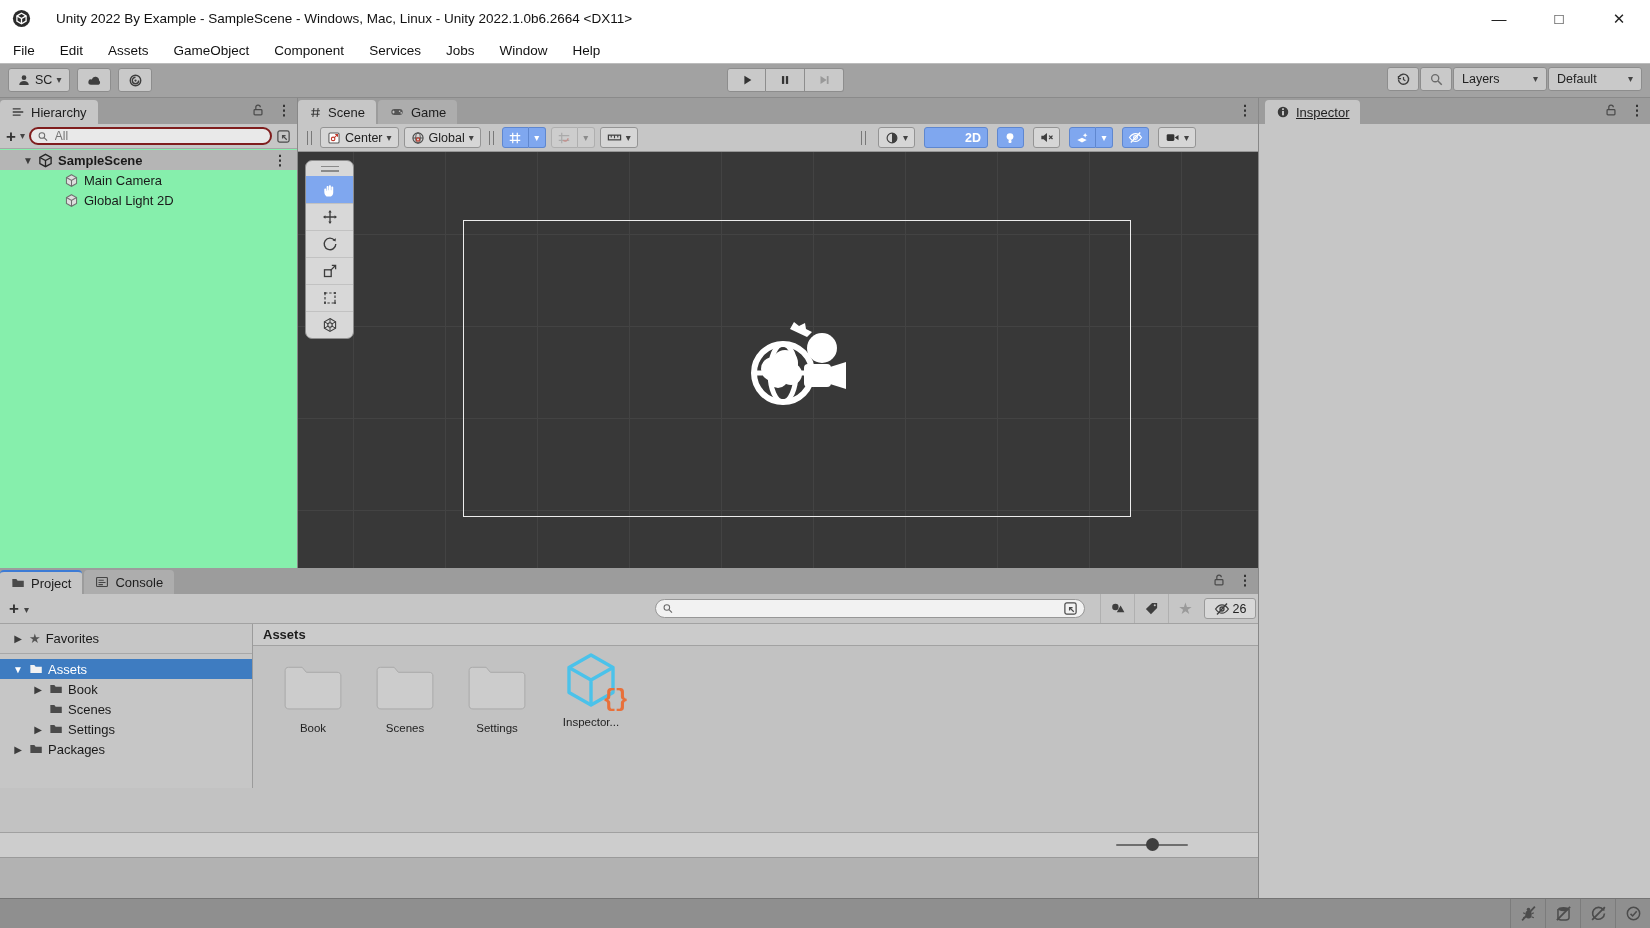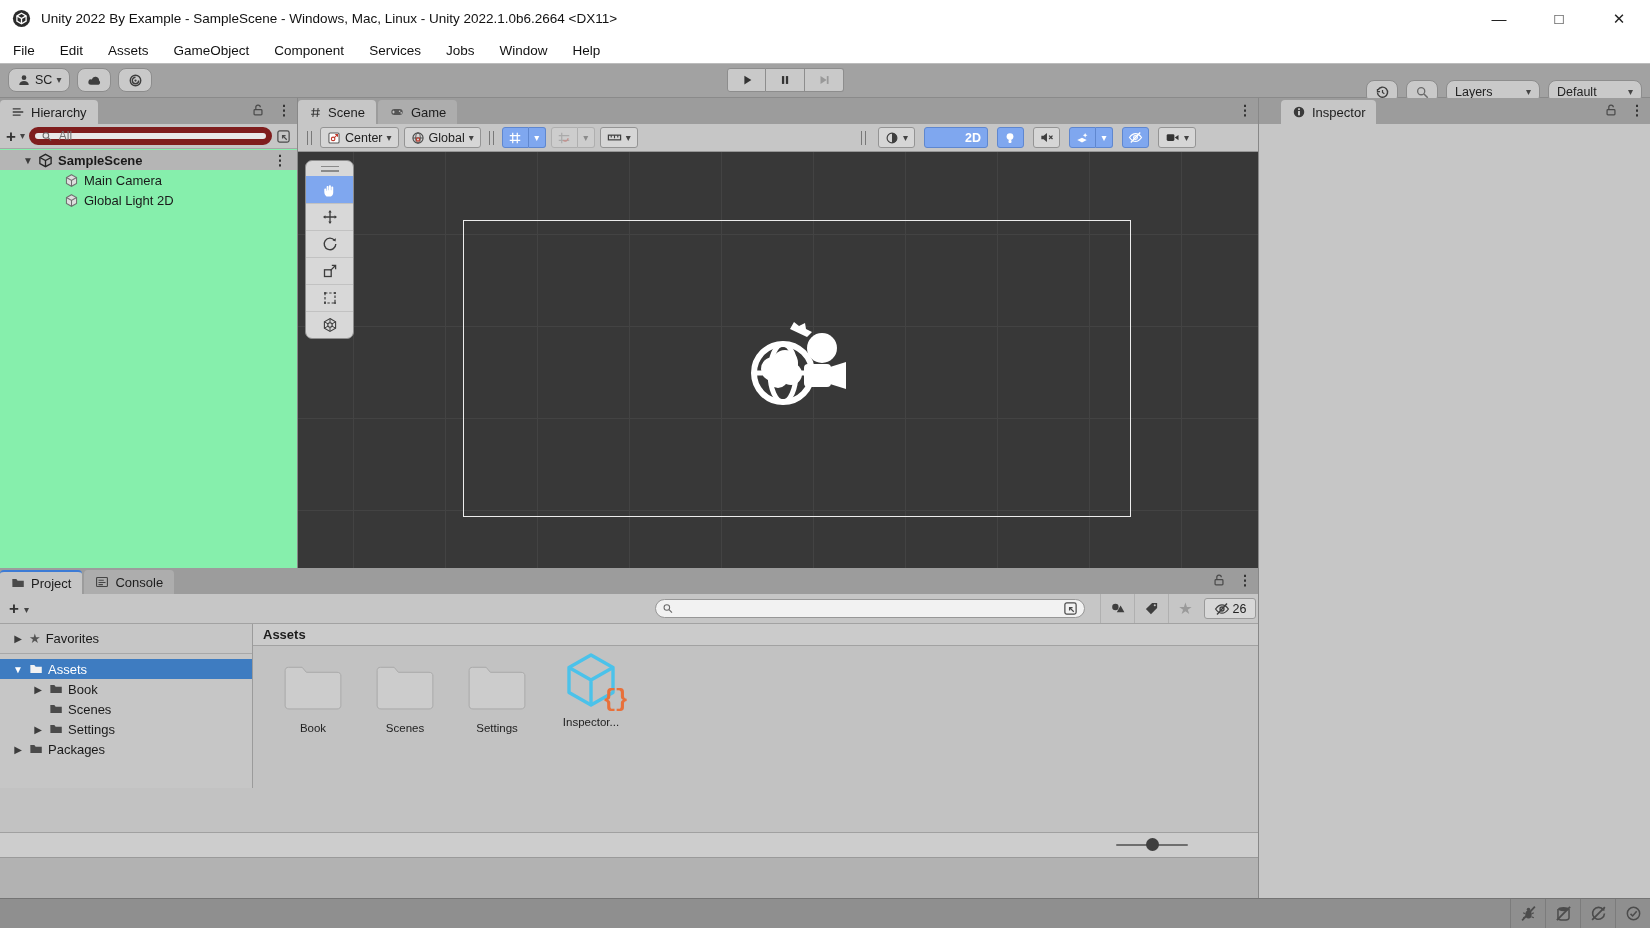--- a/index.html
+++ b/index.html
@@ -4,59 +4,59 @@
 <style>
   html,body{margin:0;padding:0;}
   body{width:1650px;height:928px;position:relative;overflow:hidden;
        font-family:"Liberation Sans",sans-serif;background:#c6c6c6;color:#1a1a1a;}
   .abs{position:absolute;}
   svg{display:block;}
 
   
   .titlebar{left:0;top:0;width:1650px;height:37px;background:#ffffff;display:flex;align-items:center;}
   .titlebar .logo{margin-left:12px;}
-  .titlebar .ttl{margin-left:10px;font-size:13.5px;color:#111;}
+  .titlebar .ttl{margin-left:25px;font-size:13.5px;color:#111;}
   .winctl{position:absolute;right:18px;top:0;height:37px;display:flex;align-items:center;gap:34px;}
   .winbtn{width:26px;height:26px;display:flex;align-items:center;justify-content:center;
           font-size:15px;color:#222;cursor:default;}
 
   
   .menubar{left:0;top:37px;width:1650px;height:27px;background:#ffffff;border-bottom:1px solid #bcbcbc;
            display:flex;align-items:center;gap:25px;padding-left:13px;font-size:13.5px;color:#111;box-sizing:border-box;}
   .menuitem{cursor:default;}
 
   
   .toolbar{left:0;top:64px;width:1650px;height:34px;background:#a2a2a2;border-bottom:1px solid #8a8a8a;box-sizing:border-box;}
-  .tbtn{height:24px;background:#c9c9c9;border:1px solid #8d8d8d;border-radius:8px;
+  .tbtn{height:24px;background:#c9c9c9;border:1px solid #8d8d8d;border-radius:3px;
         display:inline-flex;align-items:center;justify-content:center;gap:4px;font-size:12.5px;color:#222;box-sizing:border-box;}
   .tgrp-l{position:absolute;left:8px;top:4px;display:flex;gap:7px;}
   .tgrp-c{position:absolute;left:727px;top:4px;display:flex;}
   .tgrp-c .tbtn{width:39px;border-radius:0;}
   .tgrp-c .tbtn:first-child{border-radius:3px 0 0 3px;}
   .tgrp-c .tbtn:last-child{border-radius:0 3px 3px 0;border-left:none;}
   .tgrp-c .tbtn + .tbtn{border-left:none;}
-  .tgrp-r{position:absolute;right:8px;top:16px;display:flex;gap:8px;justify-content:flex-end;}
+  .tgrp-r{position:absolute;right:8px;top:3px;display:flex;gap:1px;justify-content:flex-end;}
   .dd{font-size:10px;color:#444;line-height:1;}
   .dim{opacity:.45;}
 
   
   .tabbar{position:absolute;left:0;top:0;right:0;height:26px;background:#9c9c9c;display:flex;align-items:flex-end;padding-left:0;}
   .tab{height:24px;padding:0 11px;display:flex;align-items:center;gap:6px;font-size:13px;color:#1d1d1d;
        background:#c6c6c6;border-radius:4px 4px 0 0;box-sizing:border-box;}
   .tab.inactive{background:#adadad;margin-left:2px;}
   .tab.focused{border-top:2px solid #3c7bd6;}
   .cornerbtns{position:absolute;right:6px;top:5px;display:flex;align-items:center;gap:12px;}
   .iconbtn{display:flex;align-items:center;justify-content:center;color:#3c3c3c;}
   .kebab{font-size:14px;color:#333;line-height:1;font-weight:bold;}
 
   
   .hierarchy{left:0;top:98px;width:298px;height:470px;background:#86efac;border-right:1px solid #888;box-sizing:border-box;}
   .hsearchrow{position:absolute;left:0;top:26px;right:0;height:25px;background:#c6c6c6;border-bottom:1px solid #a6a6a6;
               display:flex;align-items:center;padding:0 6px;box-sizing:border-box;gap:4px;}
-  .searchbox{flex:1;height:18px;background:#e9e9e9;border:6px solid #7f1d1d;border-radius:9px;
+  .searchbox{flex:1;height:18px;background:#e9e9e9;border:2px solid #7f1d1d;border-radius:9px;
              display:flex;align-items:center;padding:0 6px;gap:4px;box-sizing:border-box;}
   .searchbox input{border:none;background:transparent;outline:none;font-size:12px;color:#333;width:100%;
                    font-family:"Liberation Sans",sans-serif;}
   .hrow{display:flex;align-items:center;height:20px;font-size:13px;gap:5px;}
   .htree{position:absolute;left:0;top:52px;right:0;}
   .scene-row{background:#b5b5b5;font-weight:bold;padding-left:38px;position:relative;}
   .child-row{padding-left:64px;}
   .arr{width:12px;font-size:10px;color:#3c3c3c;text-align:center;}
 
   
@@ -619,21 +619,21 @@
           <svg width="16" height="16">
             <use href="#s-gizmo"></use>
           </svg>
         </div>
     </div>
   </div>
 </div>
 
 <div class="abs inspector">
   <div class="tabbar">
-    <div class="tab" style="margin-left:22px;">
+    <div class="tab" style="margin-left:6px;text-decoration:underline;">
       <svg width="14" height="14">
           <use href="#s-info"></use>
         </svg>
       <span>Inspector</span>
     </div>
     <div class="cornerbtns">
       <span class="iconbtn">
           <svg width="14" height="14">
             <use href="#s-lock"></use>
           </svg>

